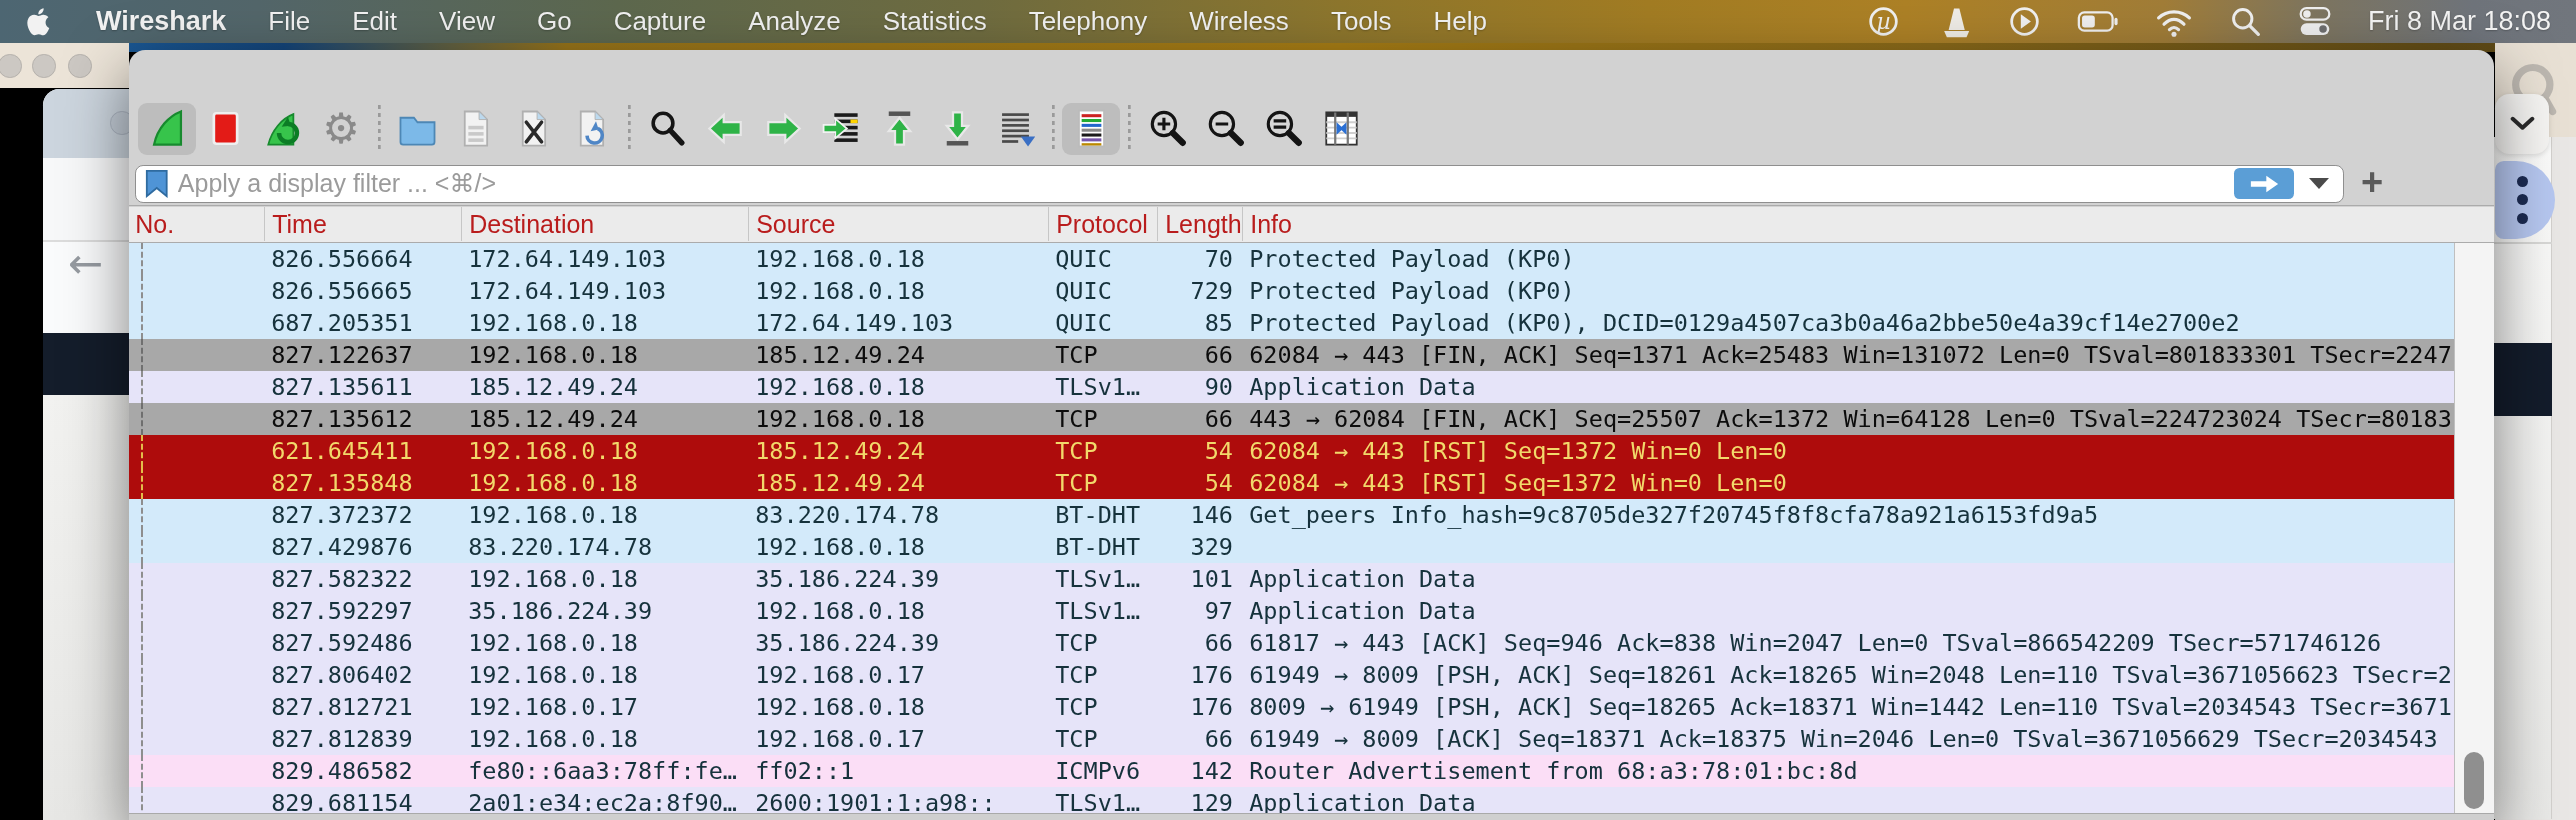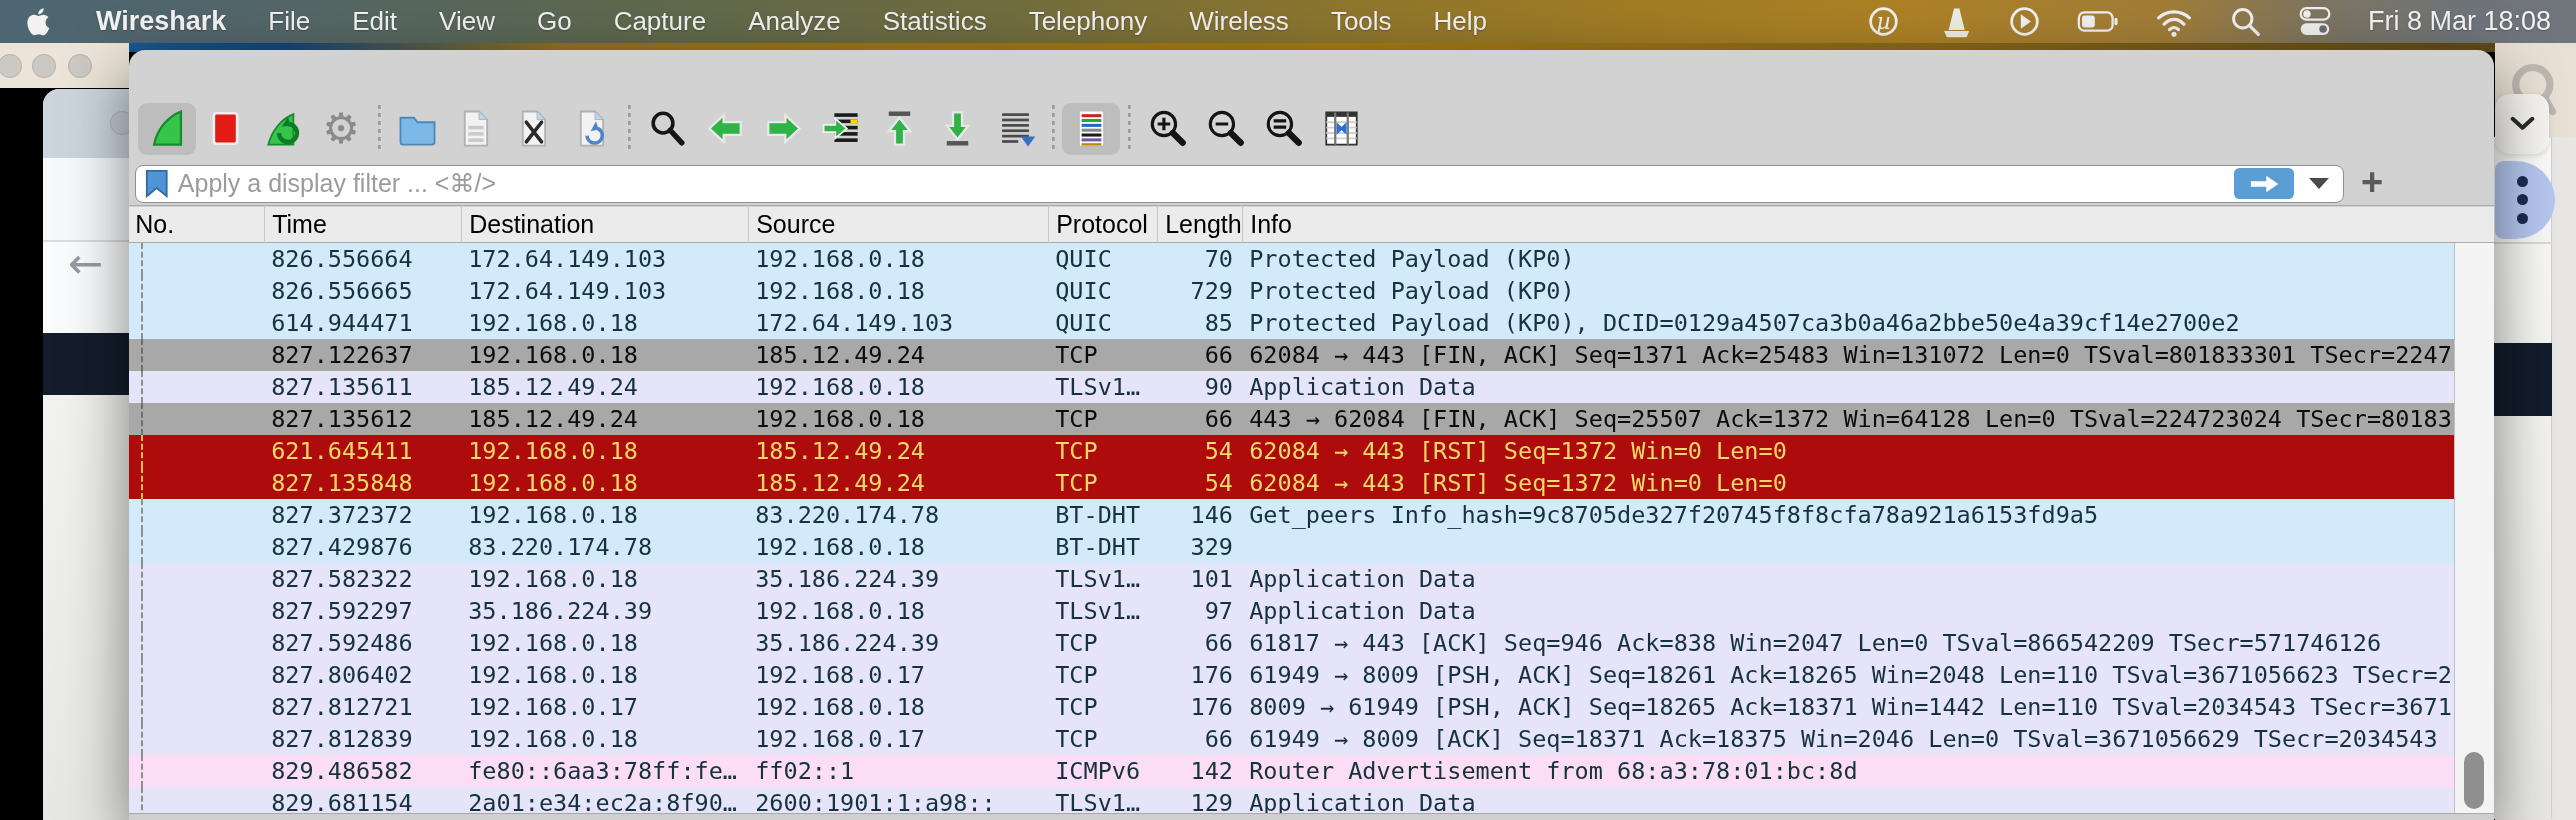--- a/index.html
+++ b/index.html
@@ -66,21 +66,21 @@
   #filter-field { position:absolute; left:6.3px; top:3.6px; width:2209px; height:38px; background:#fff; border:1.8px solid #8f8f8f; border-radius:8.1px; display:flex; align-items:center; }
   #filter-input { flex:1; border:none; outline:none; font-size:25px; color:#444; background:transparent; font-family:"Liberation Sans",sans-serif; margin-left:9px; }
   #filter-input::placeholder { color:#9b9b9b; }
   #apply-btn { width:60px; height:31px; background:#5b9ed6; border-radius:5.4px; display:flex; align-items:center; justify-content:center; margin-right:14.5px; }
   #filter-caret { width:0; height:0; border-left:10px solid transparent; border-right:10px solid transparent; border-top:11.8px solid #4a4a4a; margin-right:14.5px; }
   #filter-add { position:absolute; left:2232px; top:0px; font-size:38px; color:#5a5a5a; font-weight:bold; line-height:43px; }
 
   
   #pl-header { position:absolute; left:0; top:157px; width:100%; height:36px; background:#ebebeb; border-bottom:1.8px solid #ababab; }
   #header-row { display:grid; grid-template-columns:135px 197px 287px 300px 109px 85px 1fr; width:2325px; height:34px; }
-  .hcell { font-size:25px; color:#000000; line-height:34px; padding-left:7.2px; border-left:1.8px solid #c6c6c6; white-space:nowrap; overflow:hidden; }
+  .hcell { font-size:25px; color:#b91c1c; line-height:34px; padding-left:7.2px; border-left:1.8px solid #c6c6c6; white-space:nowrap; overflow:hidden; }
   .hcell.c-no { border-left:none; padding-left:6.3px; }
 
   #rows { position:absolute; left:0; top:193px; width:2325px; height:570px; overflow:hidden; background:#fff; }
   .row { position:relative; display:grid; grid-template-columns:135px 197px 287px 300px 109px 85px 1fr; height:32px;
     font-family:"DejaVu Sans Mono",monospace; font-size:23.5px; line-height:32px; color:#16323c; }
   .cell { white-space:nowrap; overflow:hidden; padding-left:7.2px; }
   .cell.c-no { text-align:right; padding-right:22px; padding-left:0;margin-top:28px; }
   .cell.c-length { text-align:right; padding-right:9px; padding-left:0; }
   .row .dash { position:absolute; left:11.8px; top:0; bottom:0; width:0; border-left:2.7px dashed #8e8e8e; }
   .row.udp  { background:#d3eafa; }
@@ -423,21 +423,21 @@
         <span class="cell c-time">826.556665</span>
         <span class="cell c-source">172.64.149.103</span>
         <span class="cell c-destination">192.168.0.18</span>
         <span class="cell c-protocol">QUIC</span>
         <span class="cell c-length">729</span>
         <span class="cell c-info">Protected Payload (KP0)</span>
       </div>
       <div class="row udp">
         <span class="dash"></span>
         <span class="cell c-no">100…</span>
-        <span class="cell c-time">614.944471</span>
+        <span class="cell c-time">687.205351</span>
         <span class="cell c-source">192.168.0.18</span>
         <span class="cell c-destination">172.64.149.103</span>
         <span class="cell c-protocol">QUIC</span>
         <span class="cell c-length">85</span>
         <span class="cell c-info">Protected Payload (KP0), DCID=0129a4507ca3b0a46a2bbe50e4a39cf14e2700e2</span>
       </div>
       <div class="row fin">
         <span class="dash"></span>
         <span class="cell c-no">100…</span>
         <span class="cell c-time">827.122637</span>

